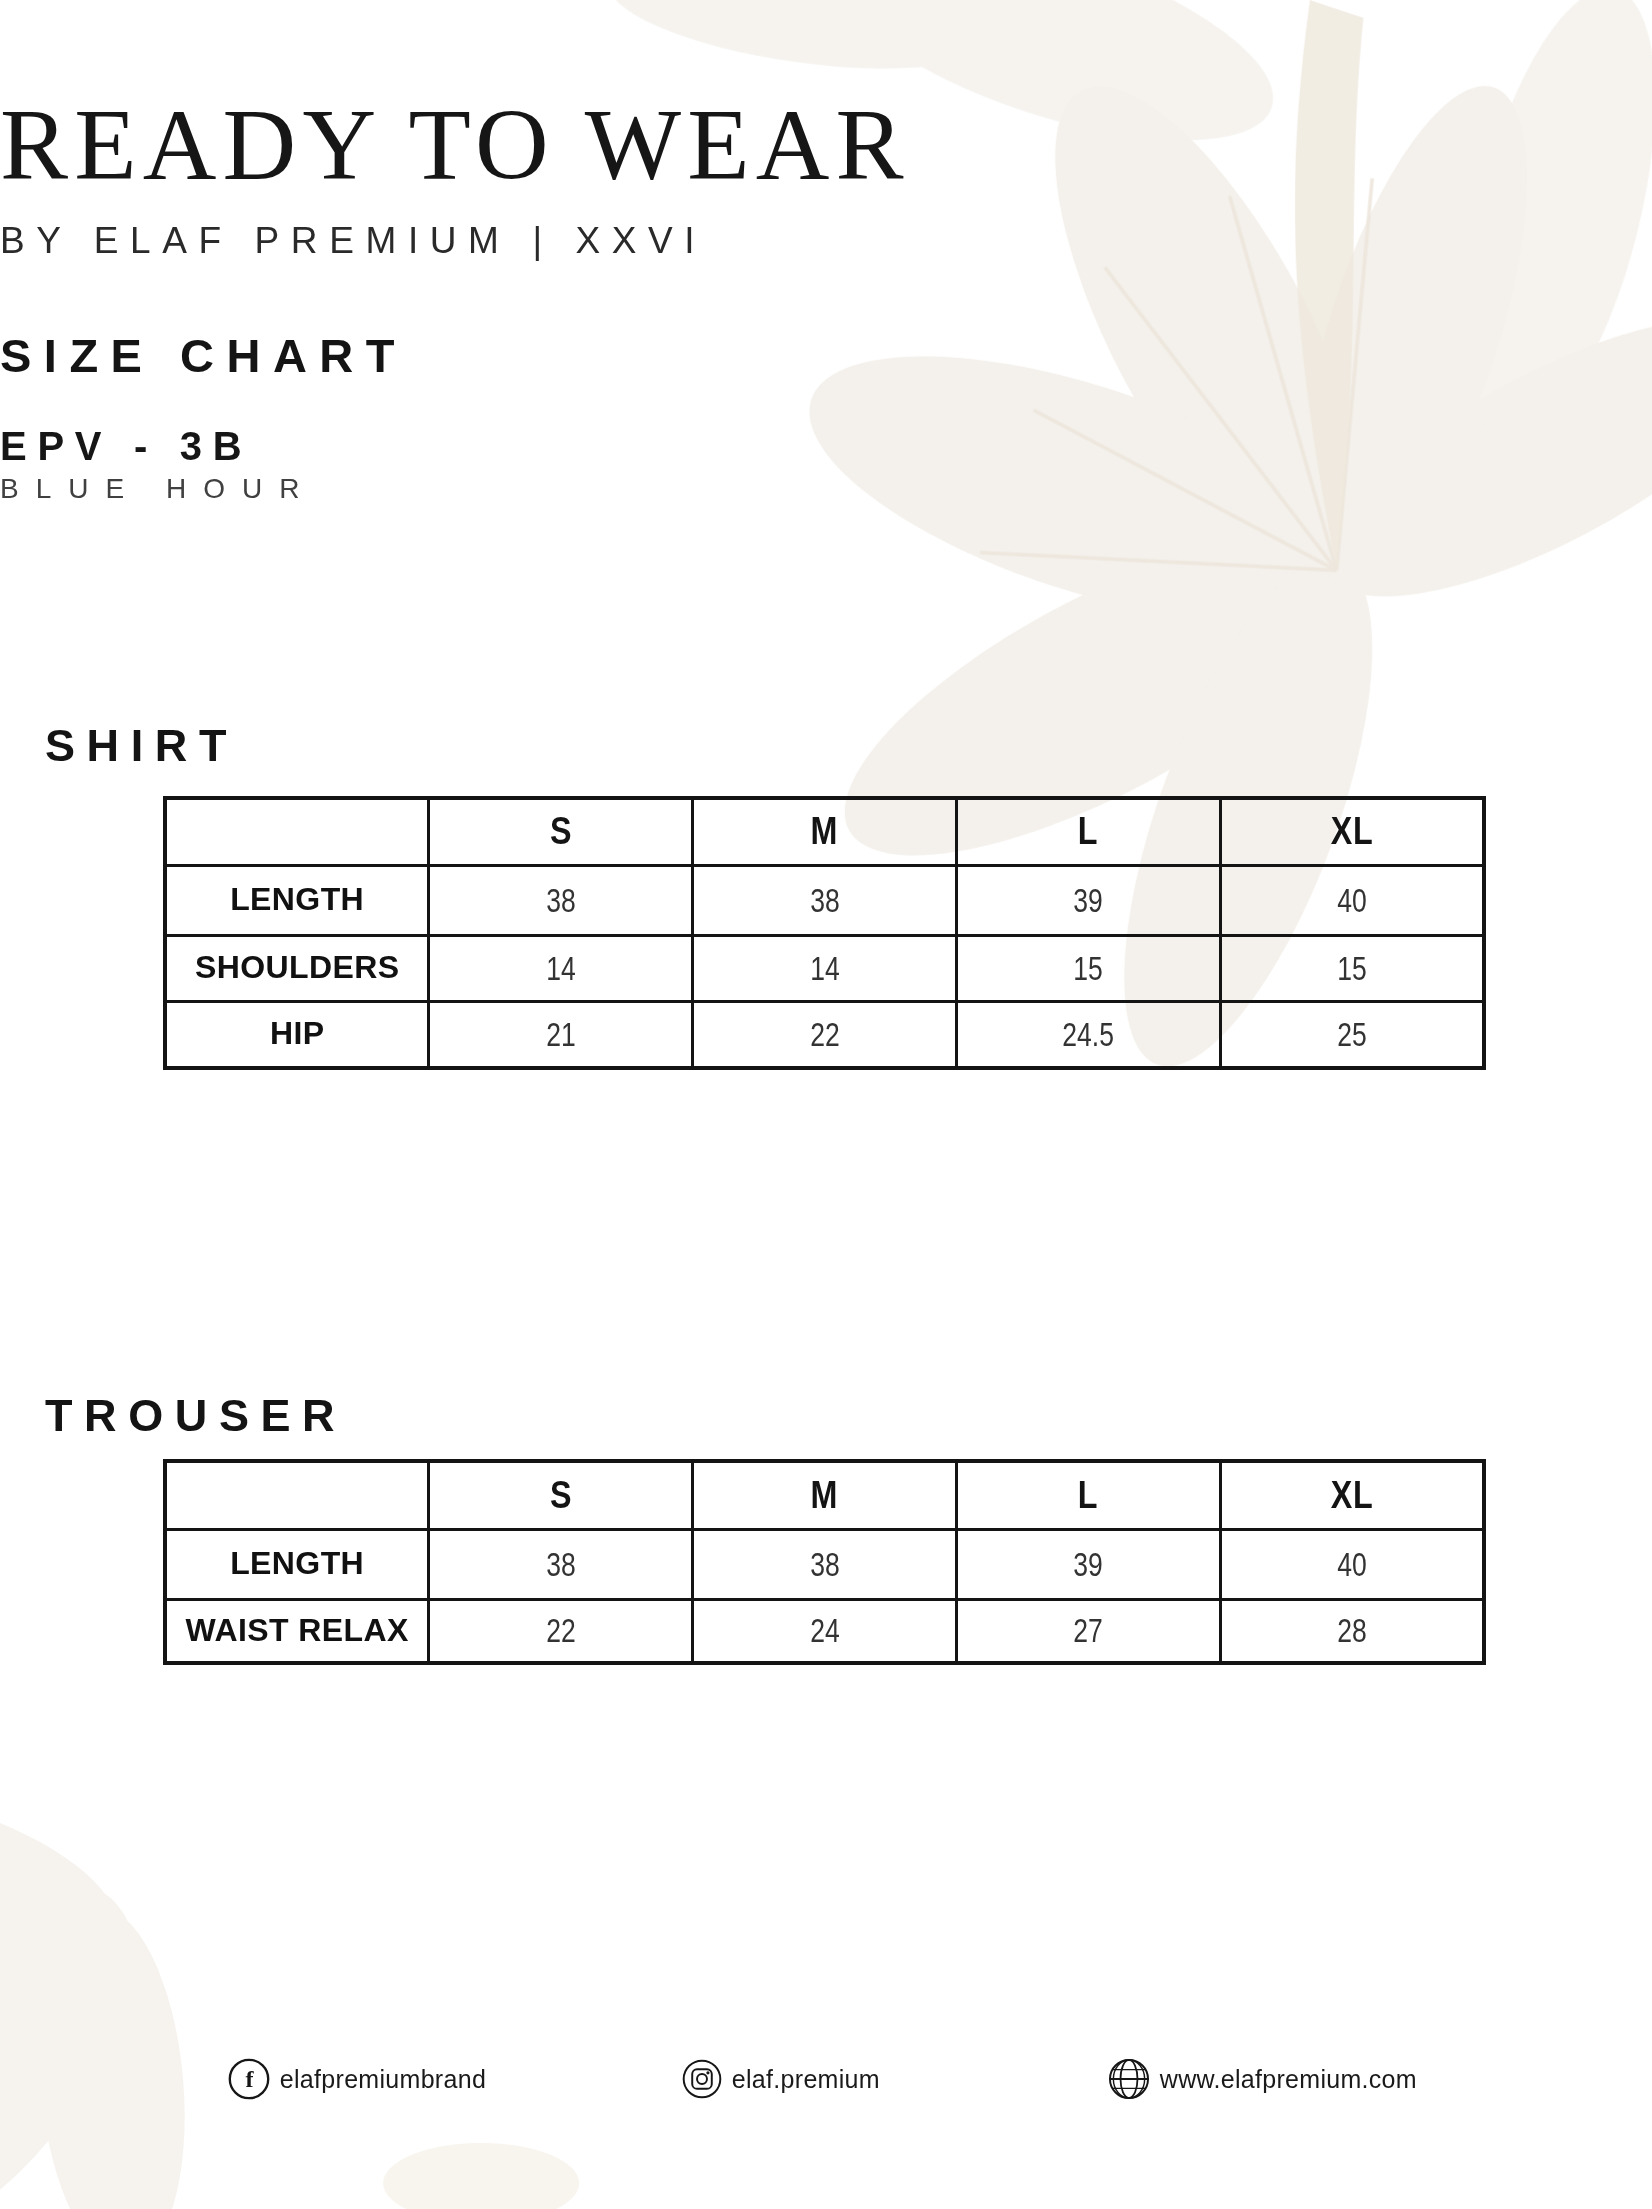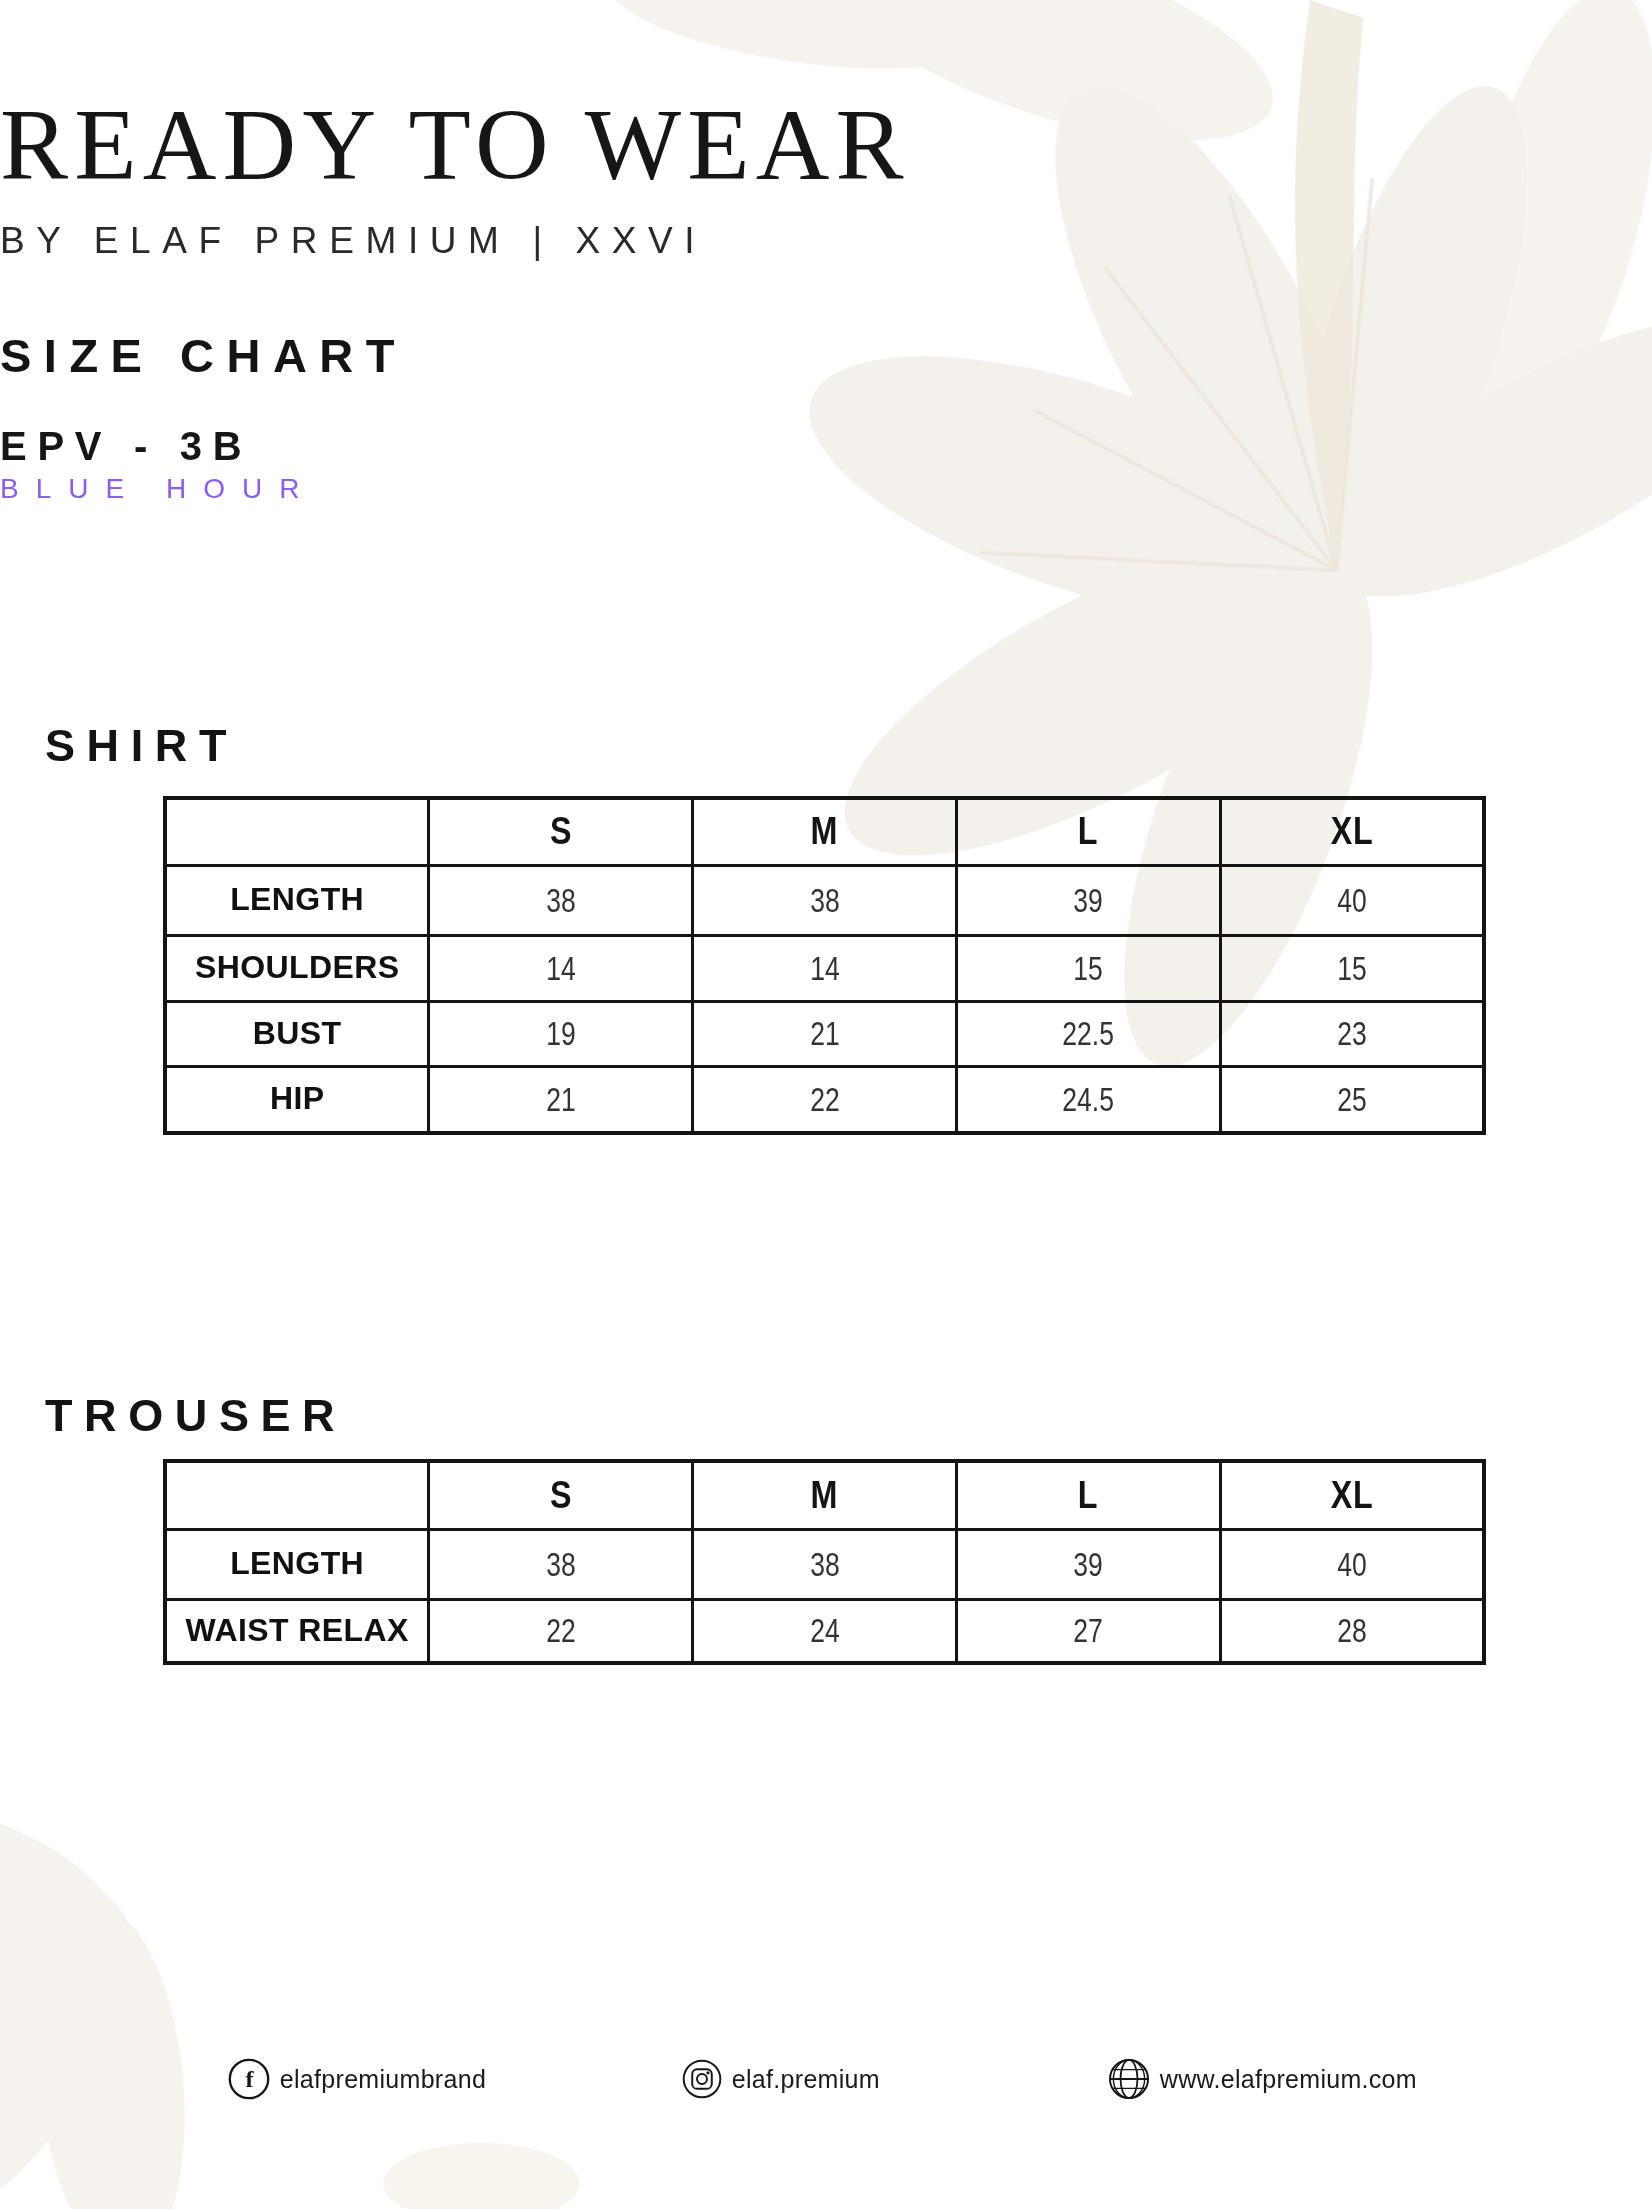--- a/index.html
+++ b/index.html
@@ -24,21 +24,21 @@
   .rtw-subtitle{
     top:220px;font-size:37px;font-weight:400;letter-spacing:11.6px;color:#2a2a2a;
   }
   .size-chart-heading{
     top:328px;font-size:47px;font-weight:bold;letter-spacing:12.5px;color:#141414;
   }
   .product-code{
     top:424px;font-size:40px;font-weight:bold;letter-spacing:10.7px;color:#161616;
   }
   .product-name{
-    top:473px;font-size:28px;font-weight:400;letter-spacing:17px;color:#8b5cf6;
+    top:473px;font-size:28px;font-weight:400;letter-spacing:17px;color:#404040;
   }
   .table-title{
     font-size:45px;font-weight:bold;letter-spacing:11.6px;color:#141414;padding-left:45px;
   }
   .shirt-title{top:720px;}
   .trouser-title{top:1390px;}
 
   .size-table{
     position:absolute;left:163px;
     width:1323px;
@@ -140,27 +140,20 @@
       <td class="num"><span>39</span></td>
       <td class="num"><span>40</span></td>
     </tr>
     <tr style="height:66px;">
       <td class="row-label">SHOULDERS</td>
       <td class="num"><span>14</span></td>
       <td class="num"><span>14</span></td>
       <td class="num"><span>15</span></td>
       <td class="num"><span>15</span></td>
     </tr>
-    <tr style="height:65px;">
-      <td class="row-label">BUST</td>
-      <td class="num"><span>19</span></td>
-      <td class="num"><span>21</span></td>
-      <td class="num"><span>22.5</span></td>
-      <td class="num"><span>23</span></td>
-    </tr>
     <tr style="height:67px;">
       <td class="row-label">HIP</td>
       <td class="num"><span>21</span></td>
       <td class="num"><span>22</span></td>
       <td class="num"><span>24.5</span></td>
       <td class="num"><span>25</span></td>
     </tr>
   </tbody>
     </table>
 

